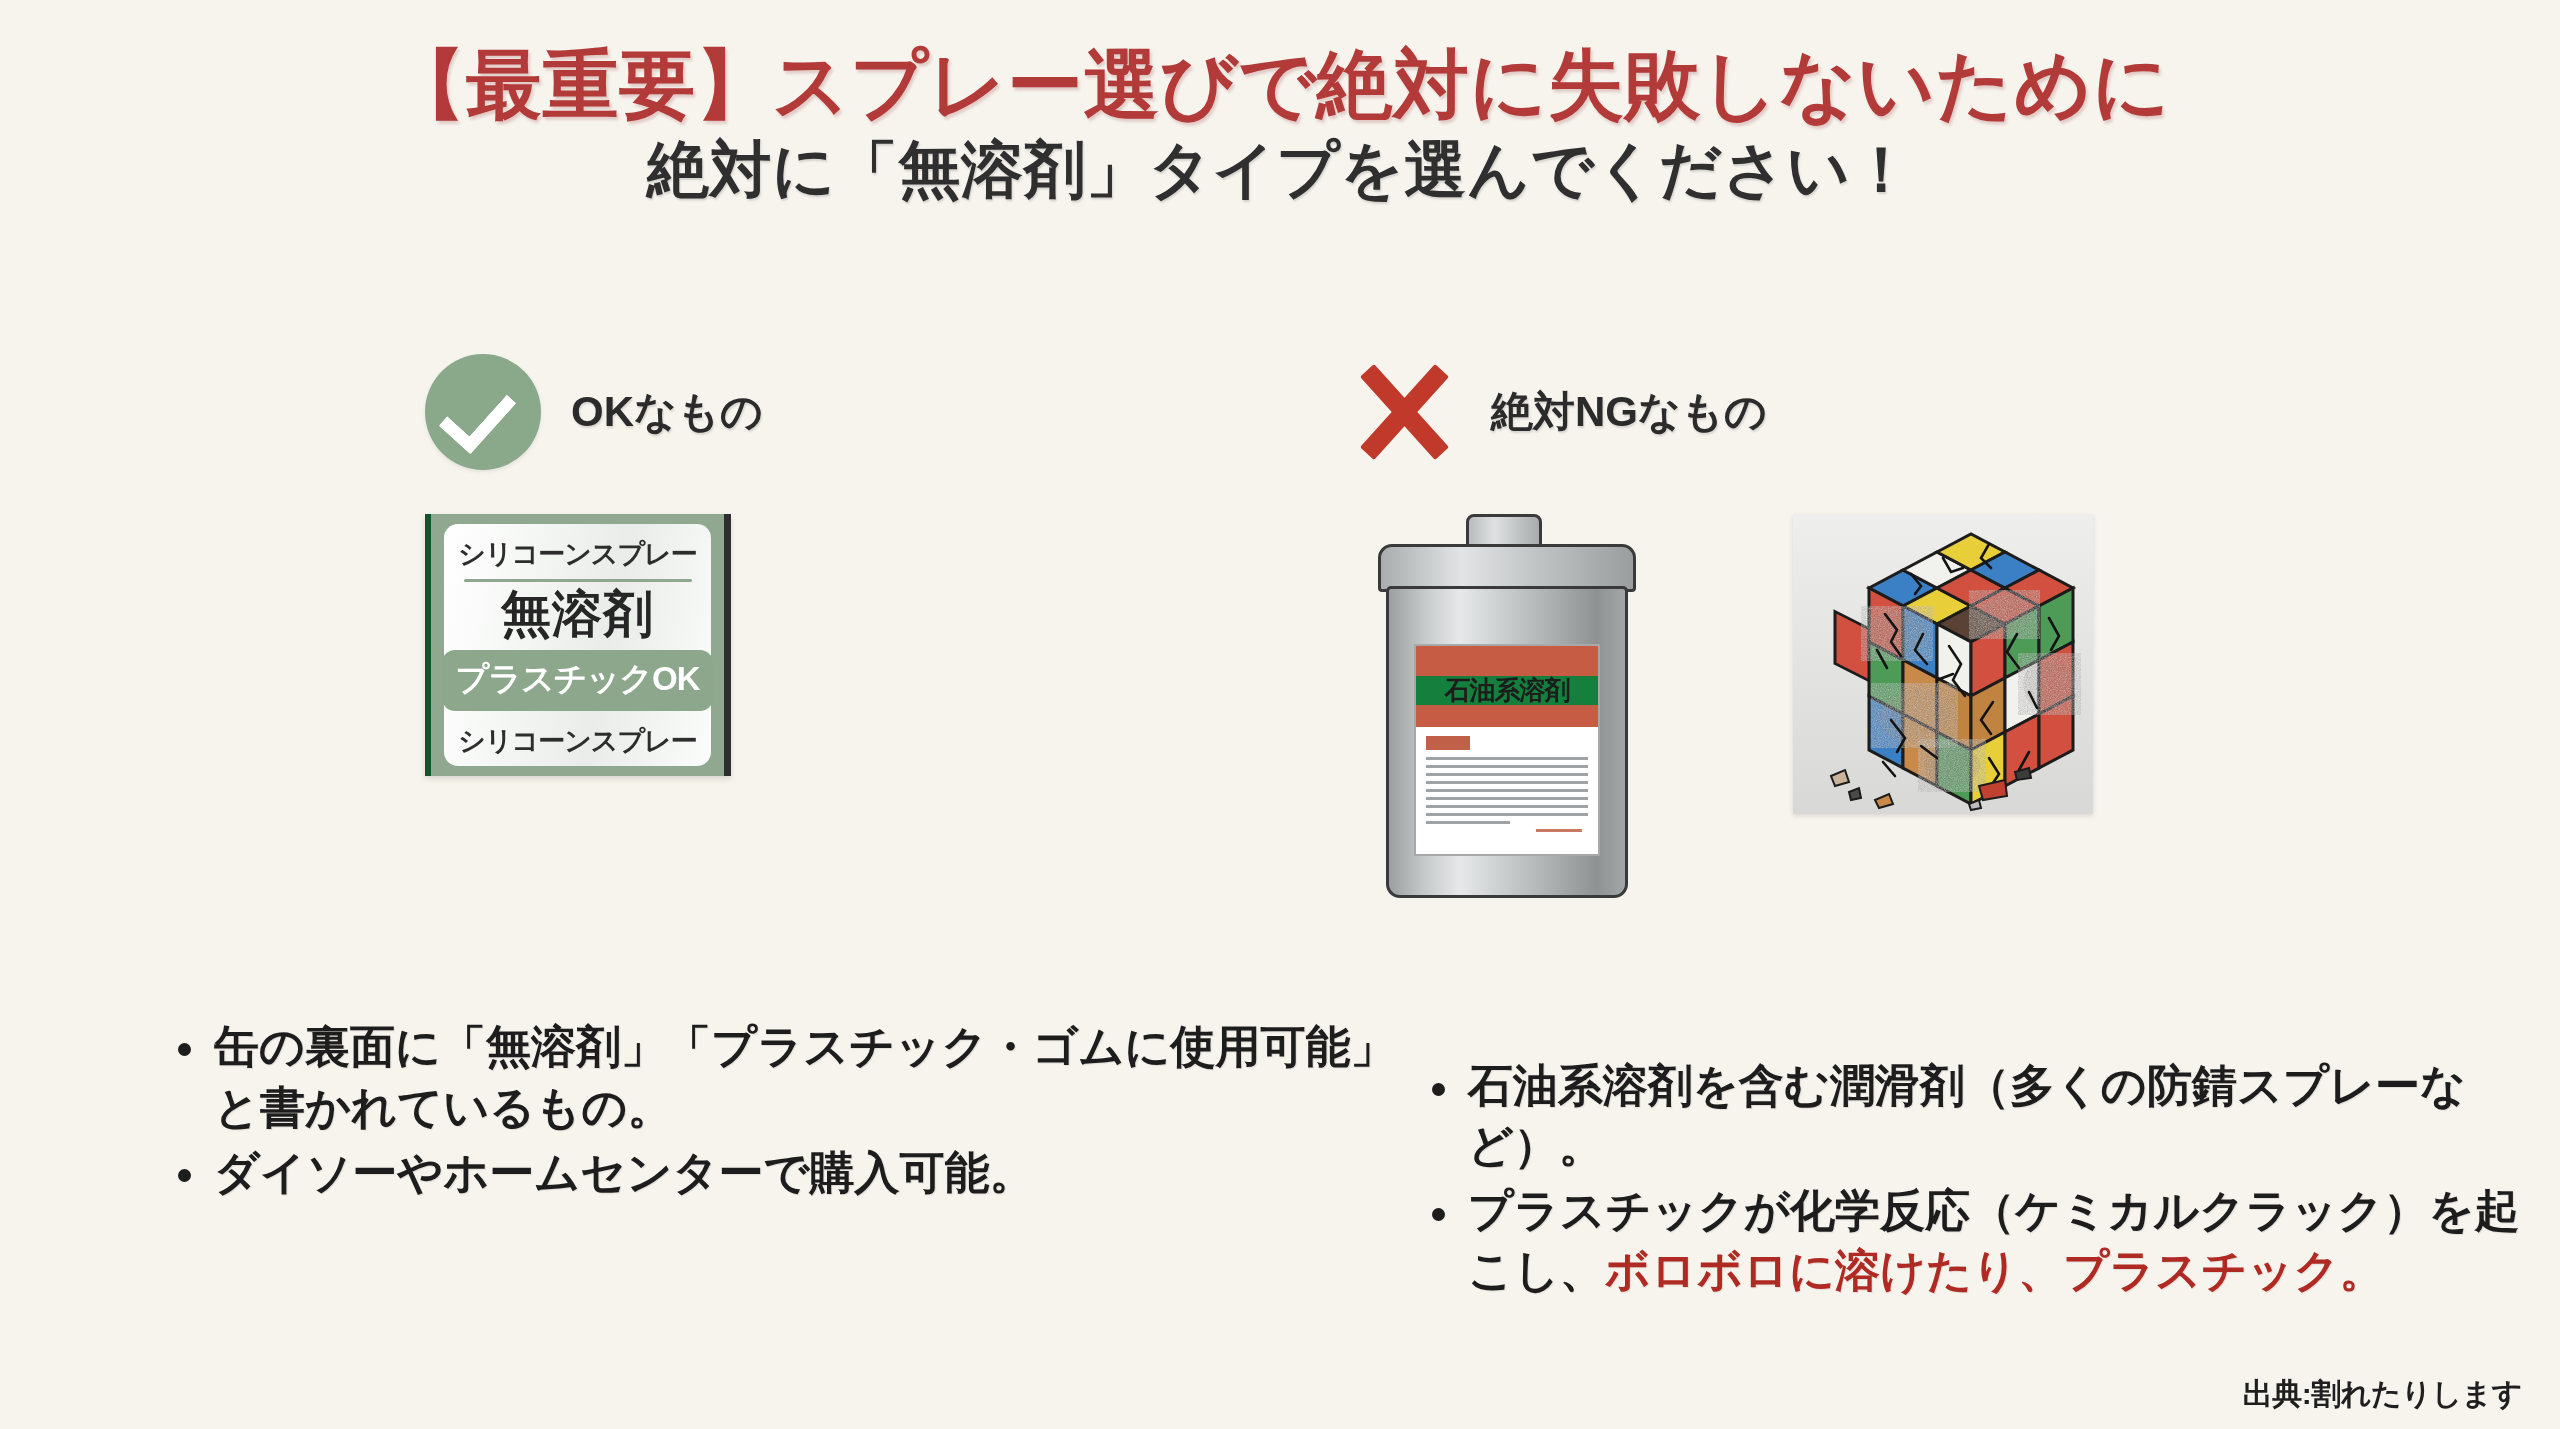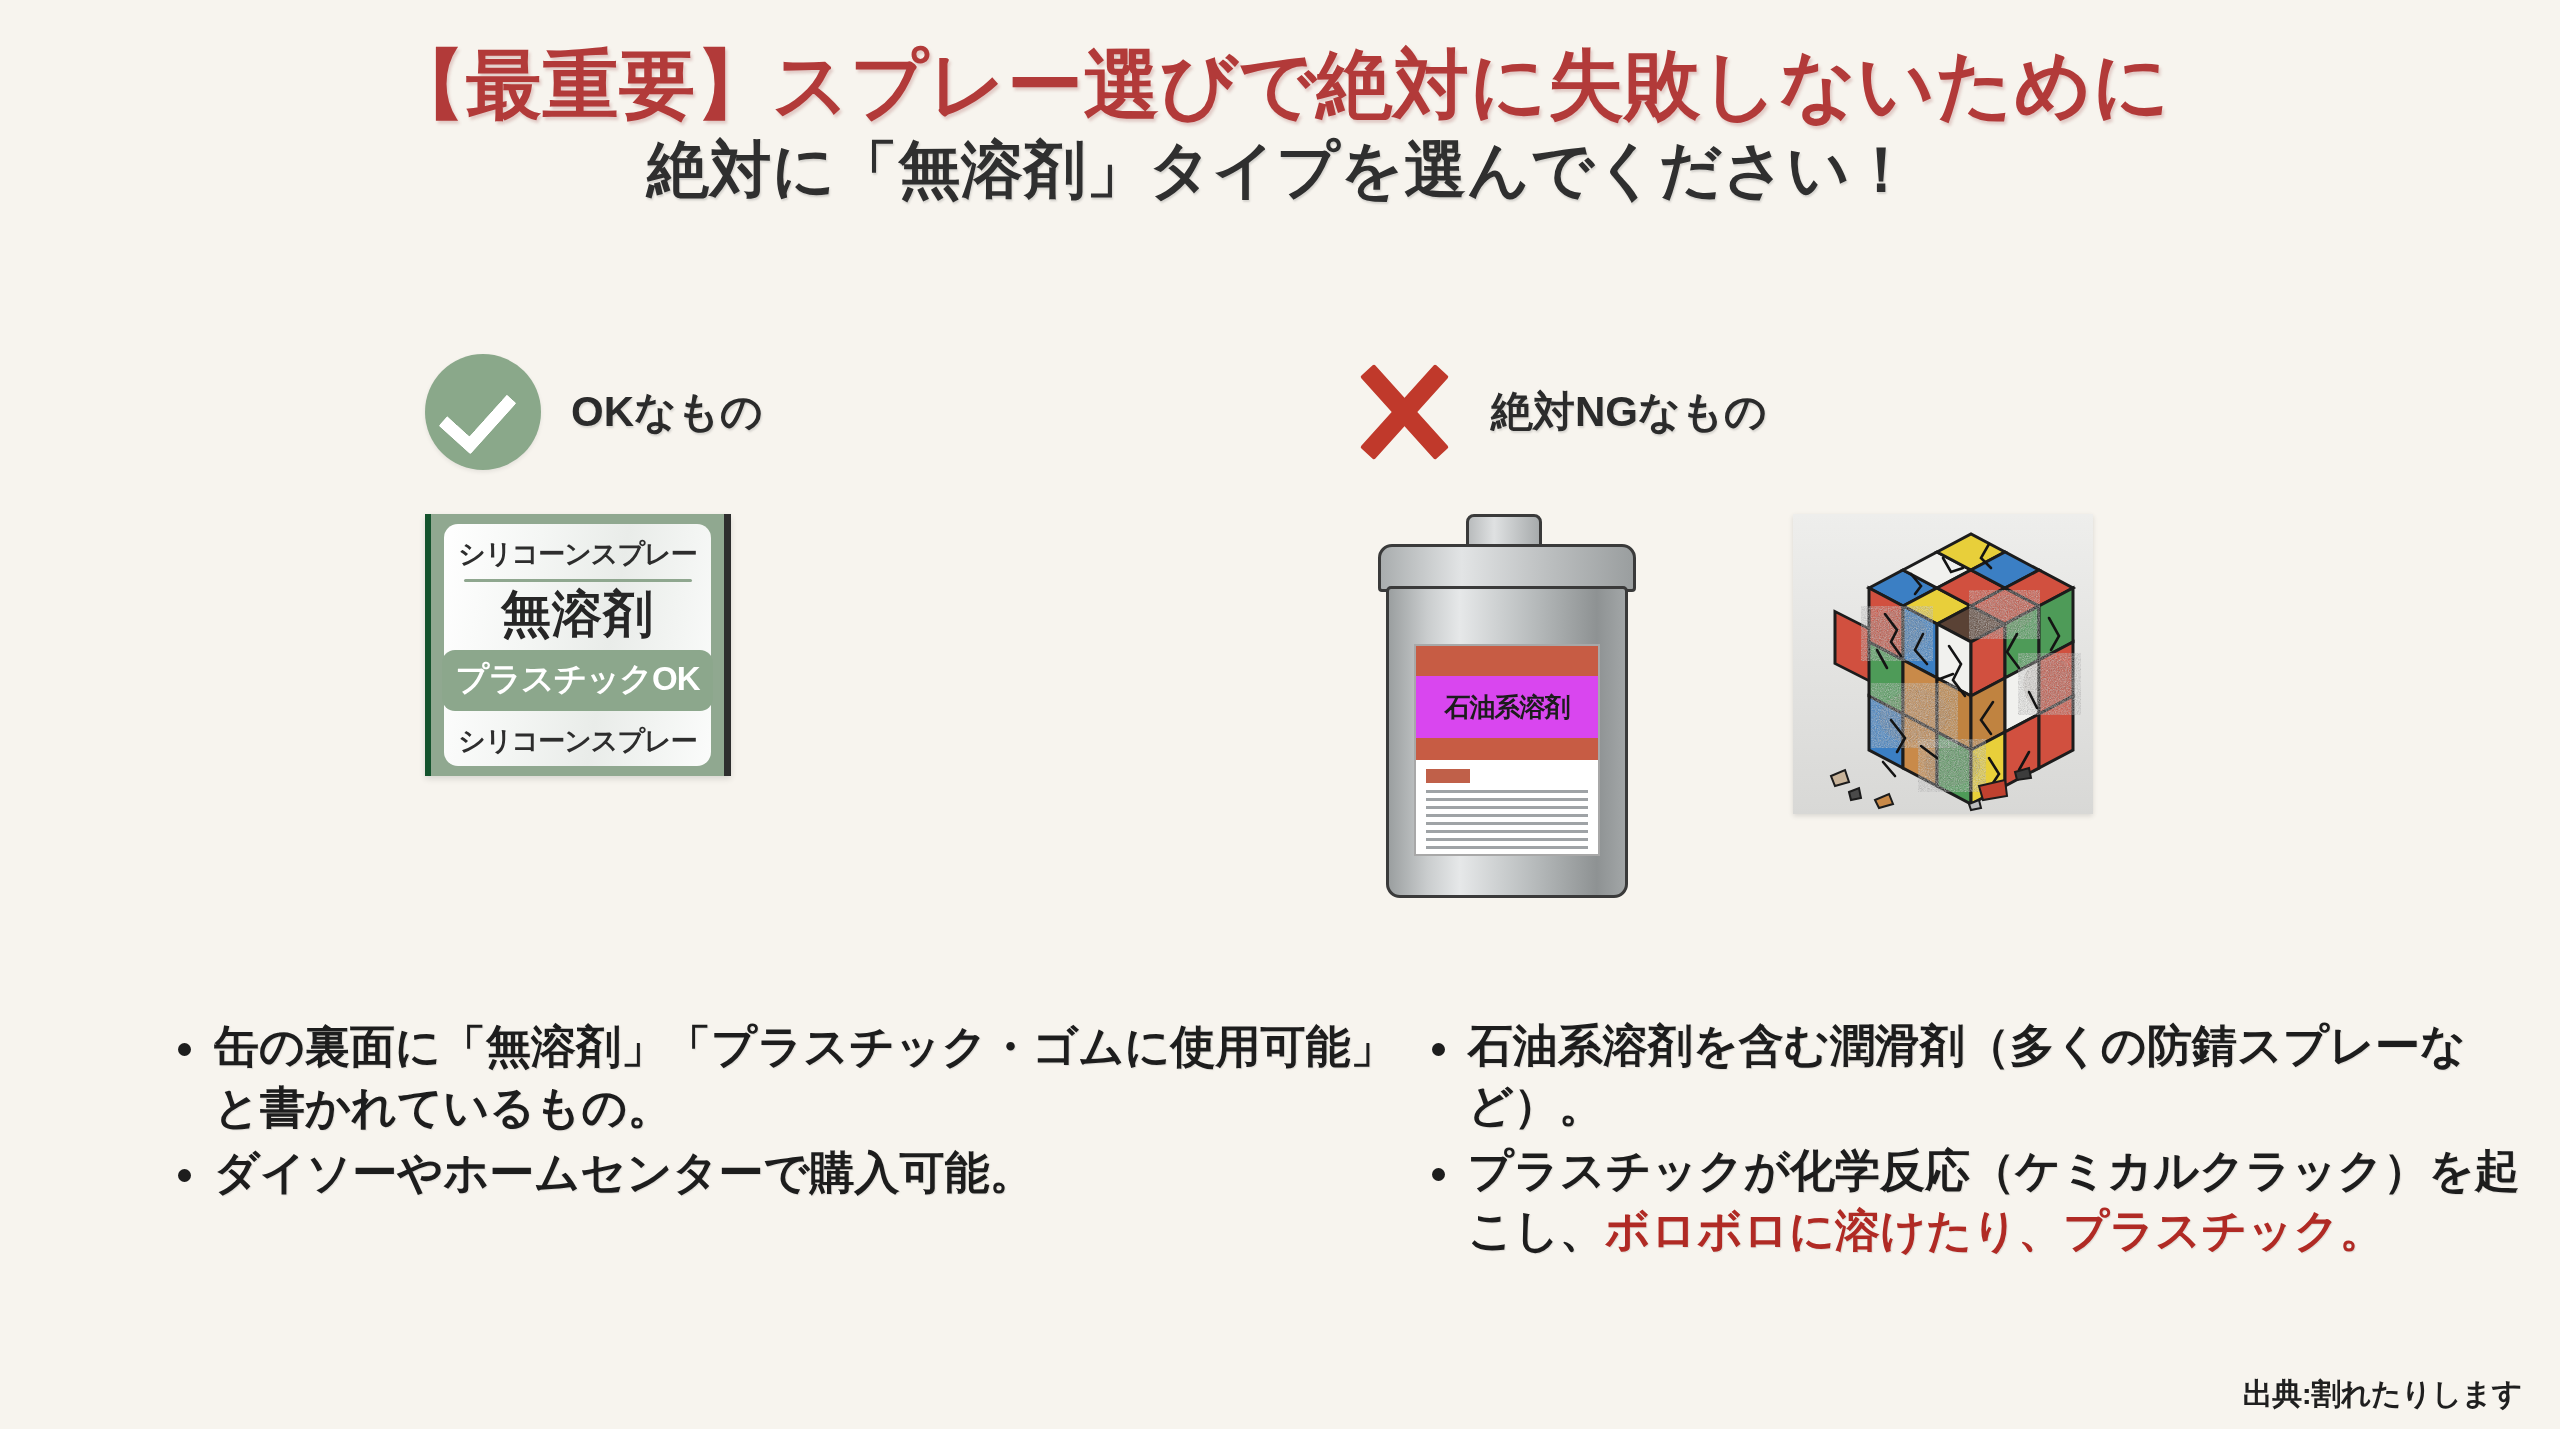--- a/index.html
+++ b/index.html
@@ -233,23 +233,23 @@
     left: 44px; top: 130px;
     width: 186px; height: 212px;
     background: #ffffff;
     border: 2px solid #a8a8a8;
     box-sizing: border-box;
     overflow: hidden;
   }
   .oil-band { width: 100%; height: 30px; background: #c75c44; }
   .oil-band2 { width: 100%; height: 22px; background: #c75c44; margin-top: 0; }
   .oil-title-row {
-    height: 62px;
+    height: 29px;
     display: flex; align-items: center; justify-content: center;
-    background: #d946ef;
+    background: #15803d;
   }
   .oil-title {
     font-size: 26px;
     font-weight: 900;
     color: #1c1c1c;
     letter-spacing: -1px;
     white-space: nowrap;
   }
   .oil-chip { width: 44px; height: 14px; background: #c06049; margin: 9px 0 7px 10px; }
   .oil-lines { padding: 0 10px; }
@@ -295,21 +295,21 @@
     content: "";
     position: absolute;
     left: 8px;
     top: 27px;
     width: 13px;
     height: 13px;
     border-radius: 50%;
     background: #1d1d1d;
   }
   .bul-left  { width: 1330px; padding-left: 170px; }
-  .bul-right { width: 1230px; padding-left: 25px; }
+  .bul-right { width: 1230px; padding-left: 25px; margin-top: 40px; }
   .bul-right .bullets li { line-height: 1.34; }
   .hl-red { color: #b02a24; }
 
   
   .footer {
     position: absolute;
     right: 38px;
     bottom: 14px;
     font-size: 30px;
     font-weight: 800;

